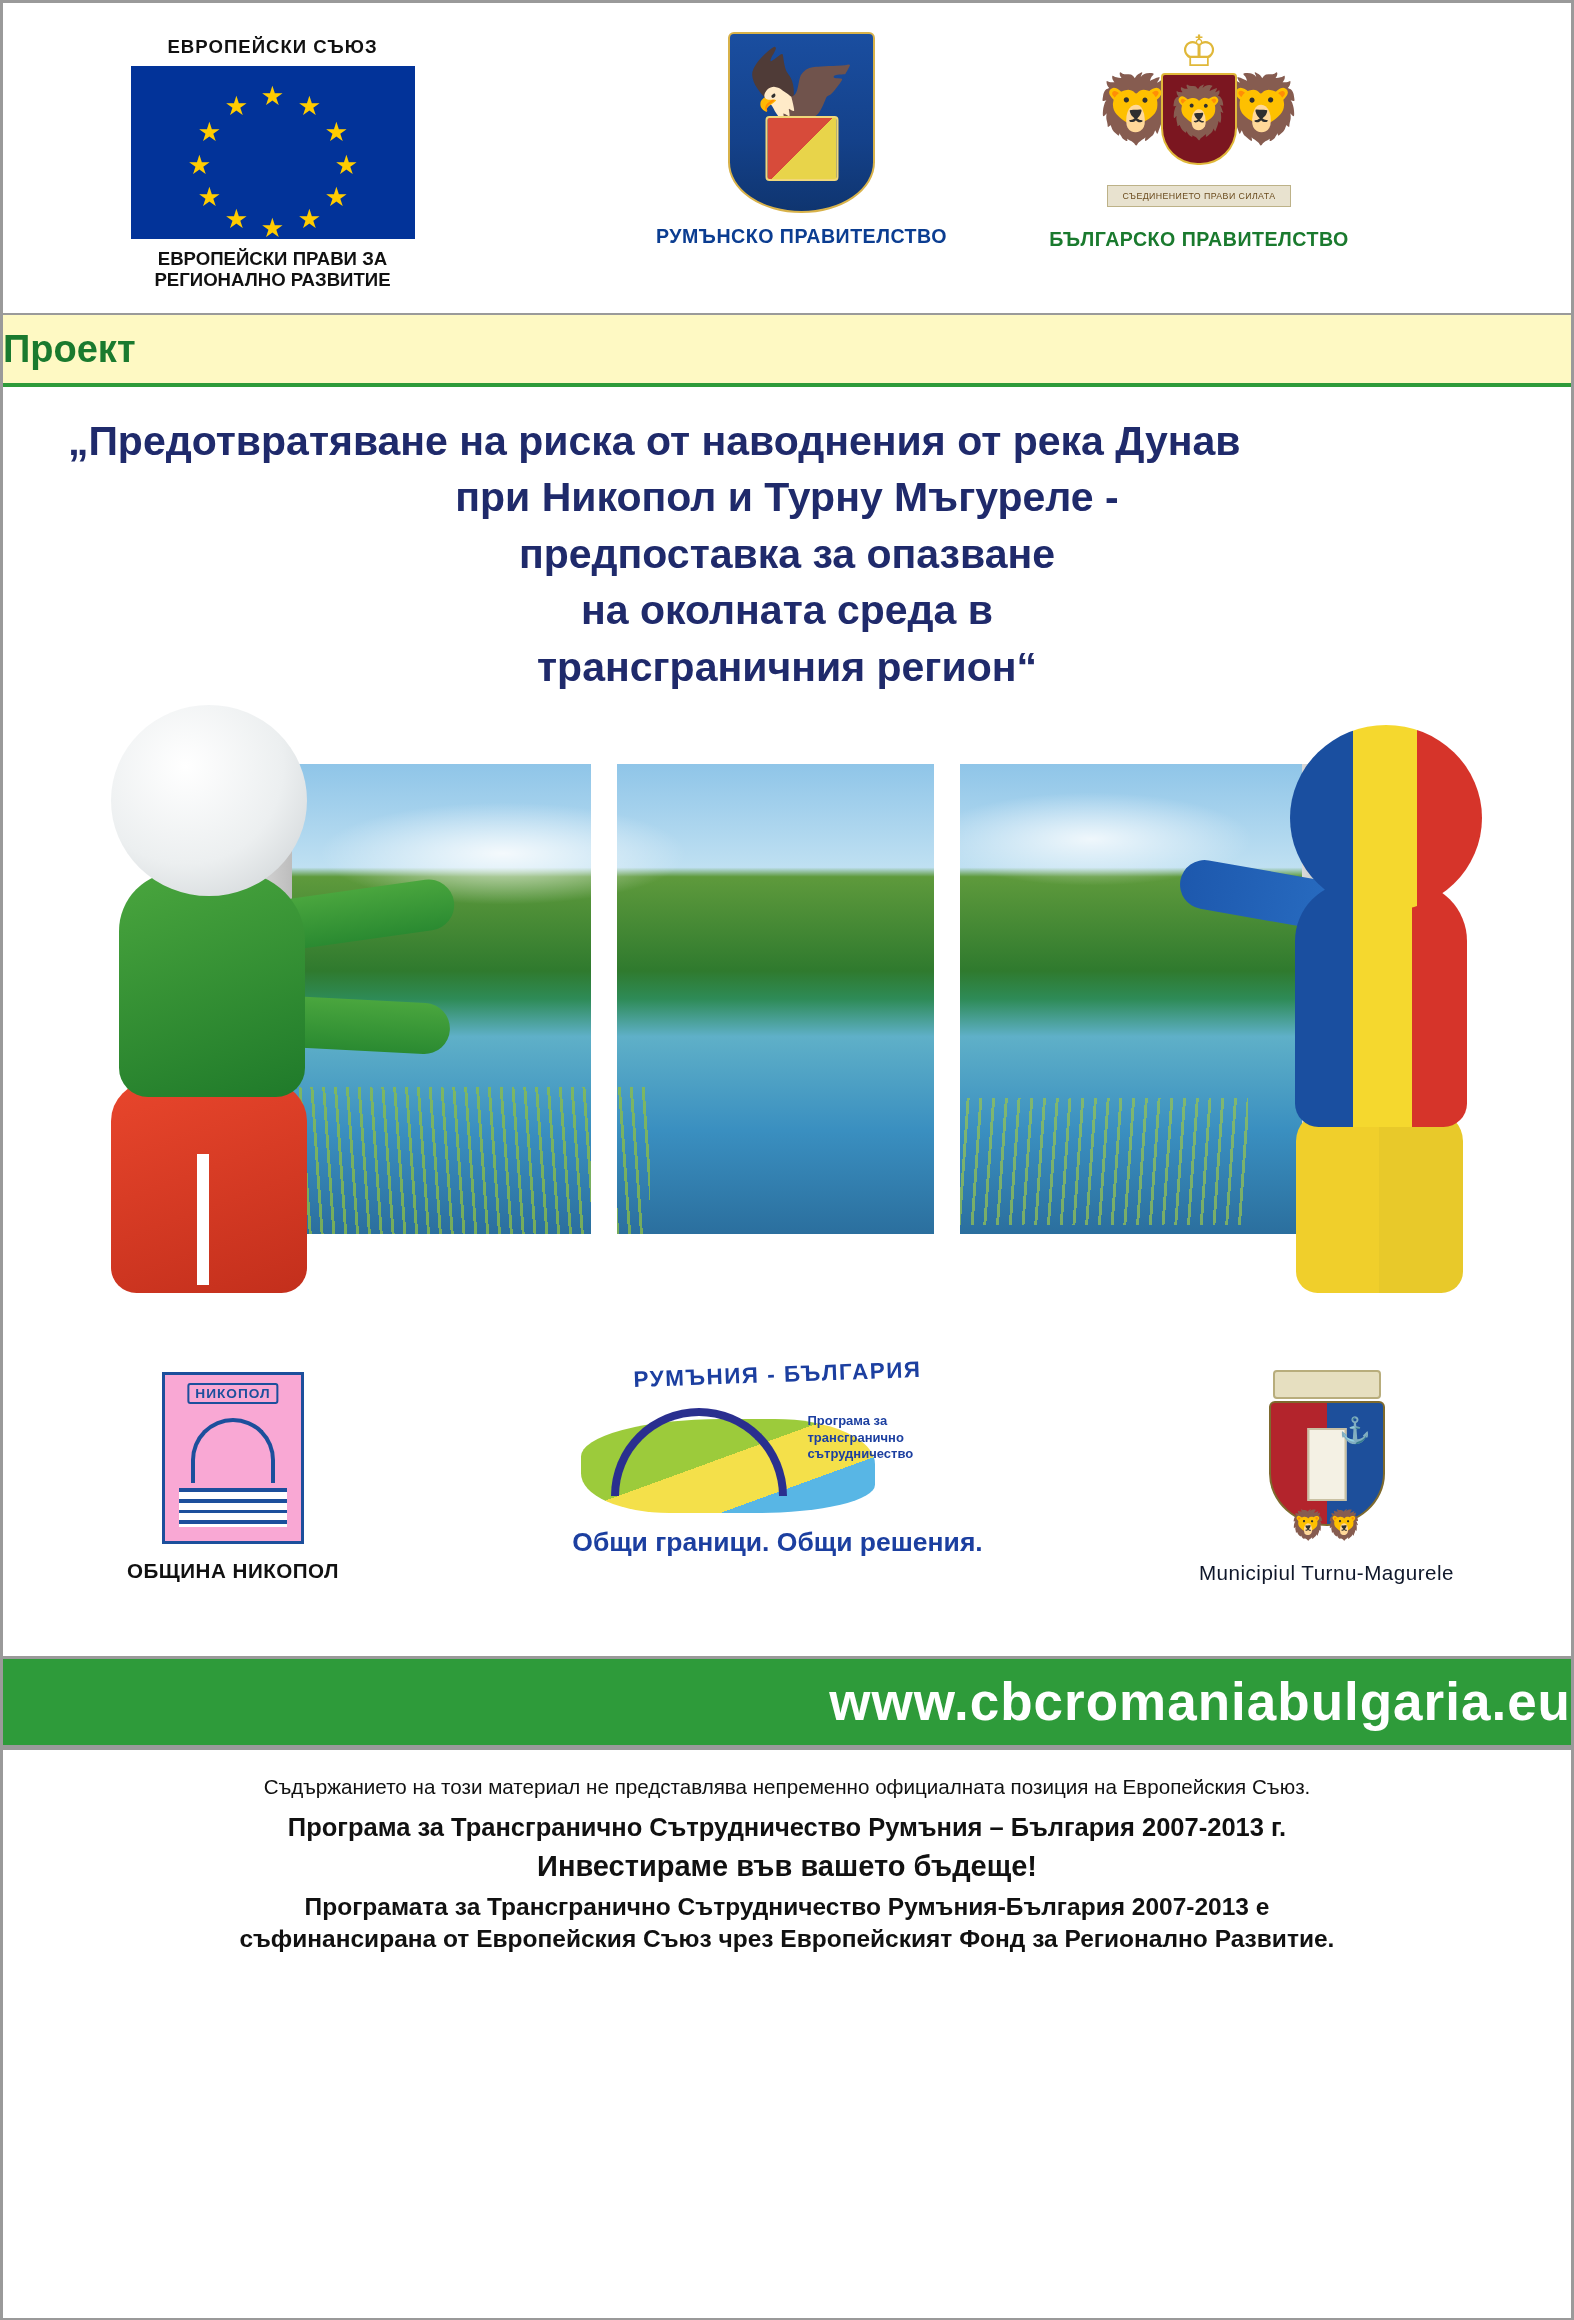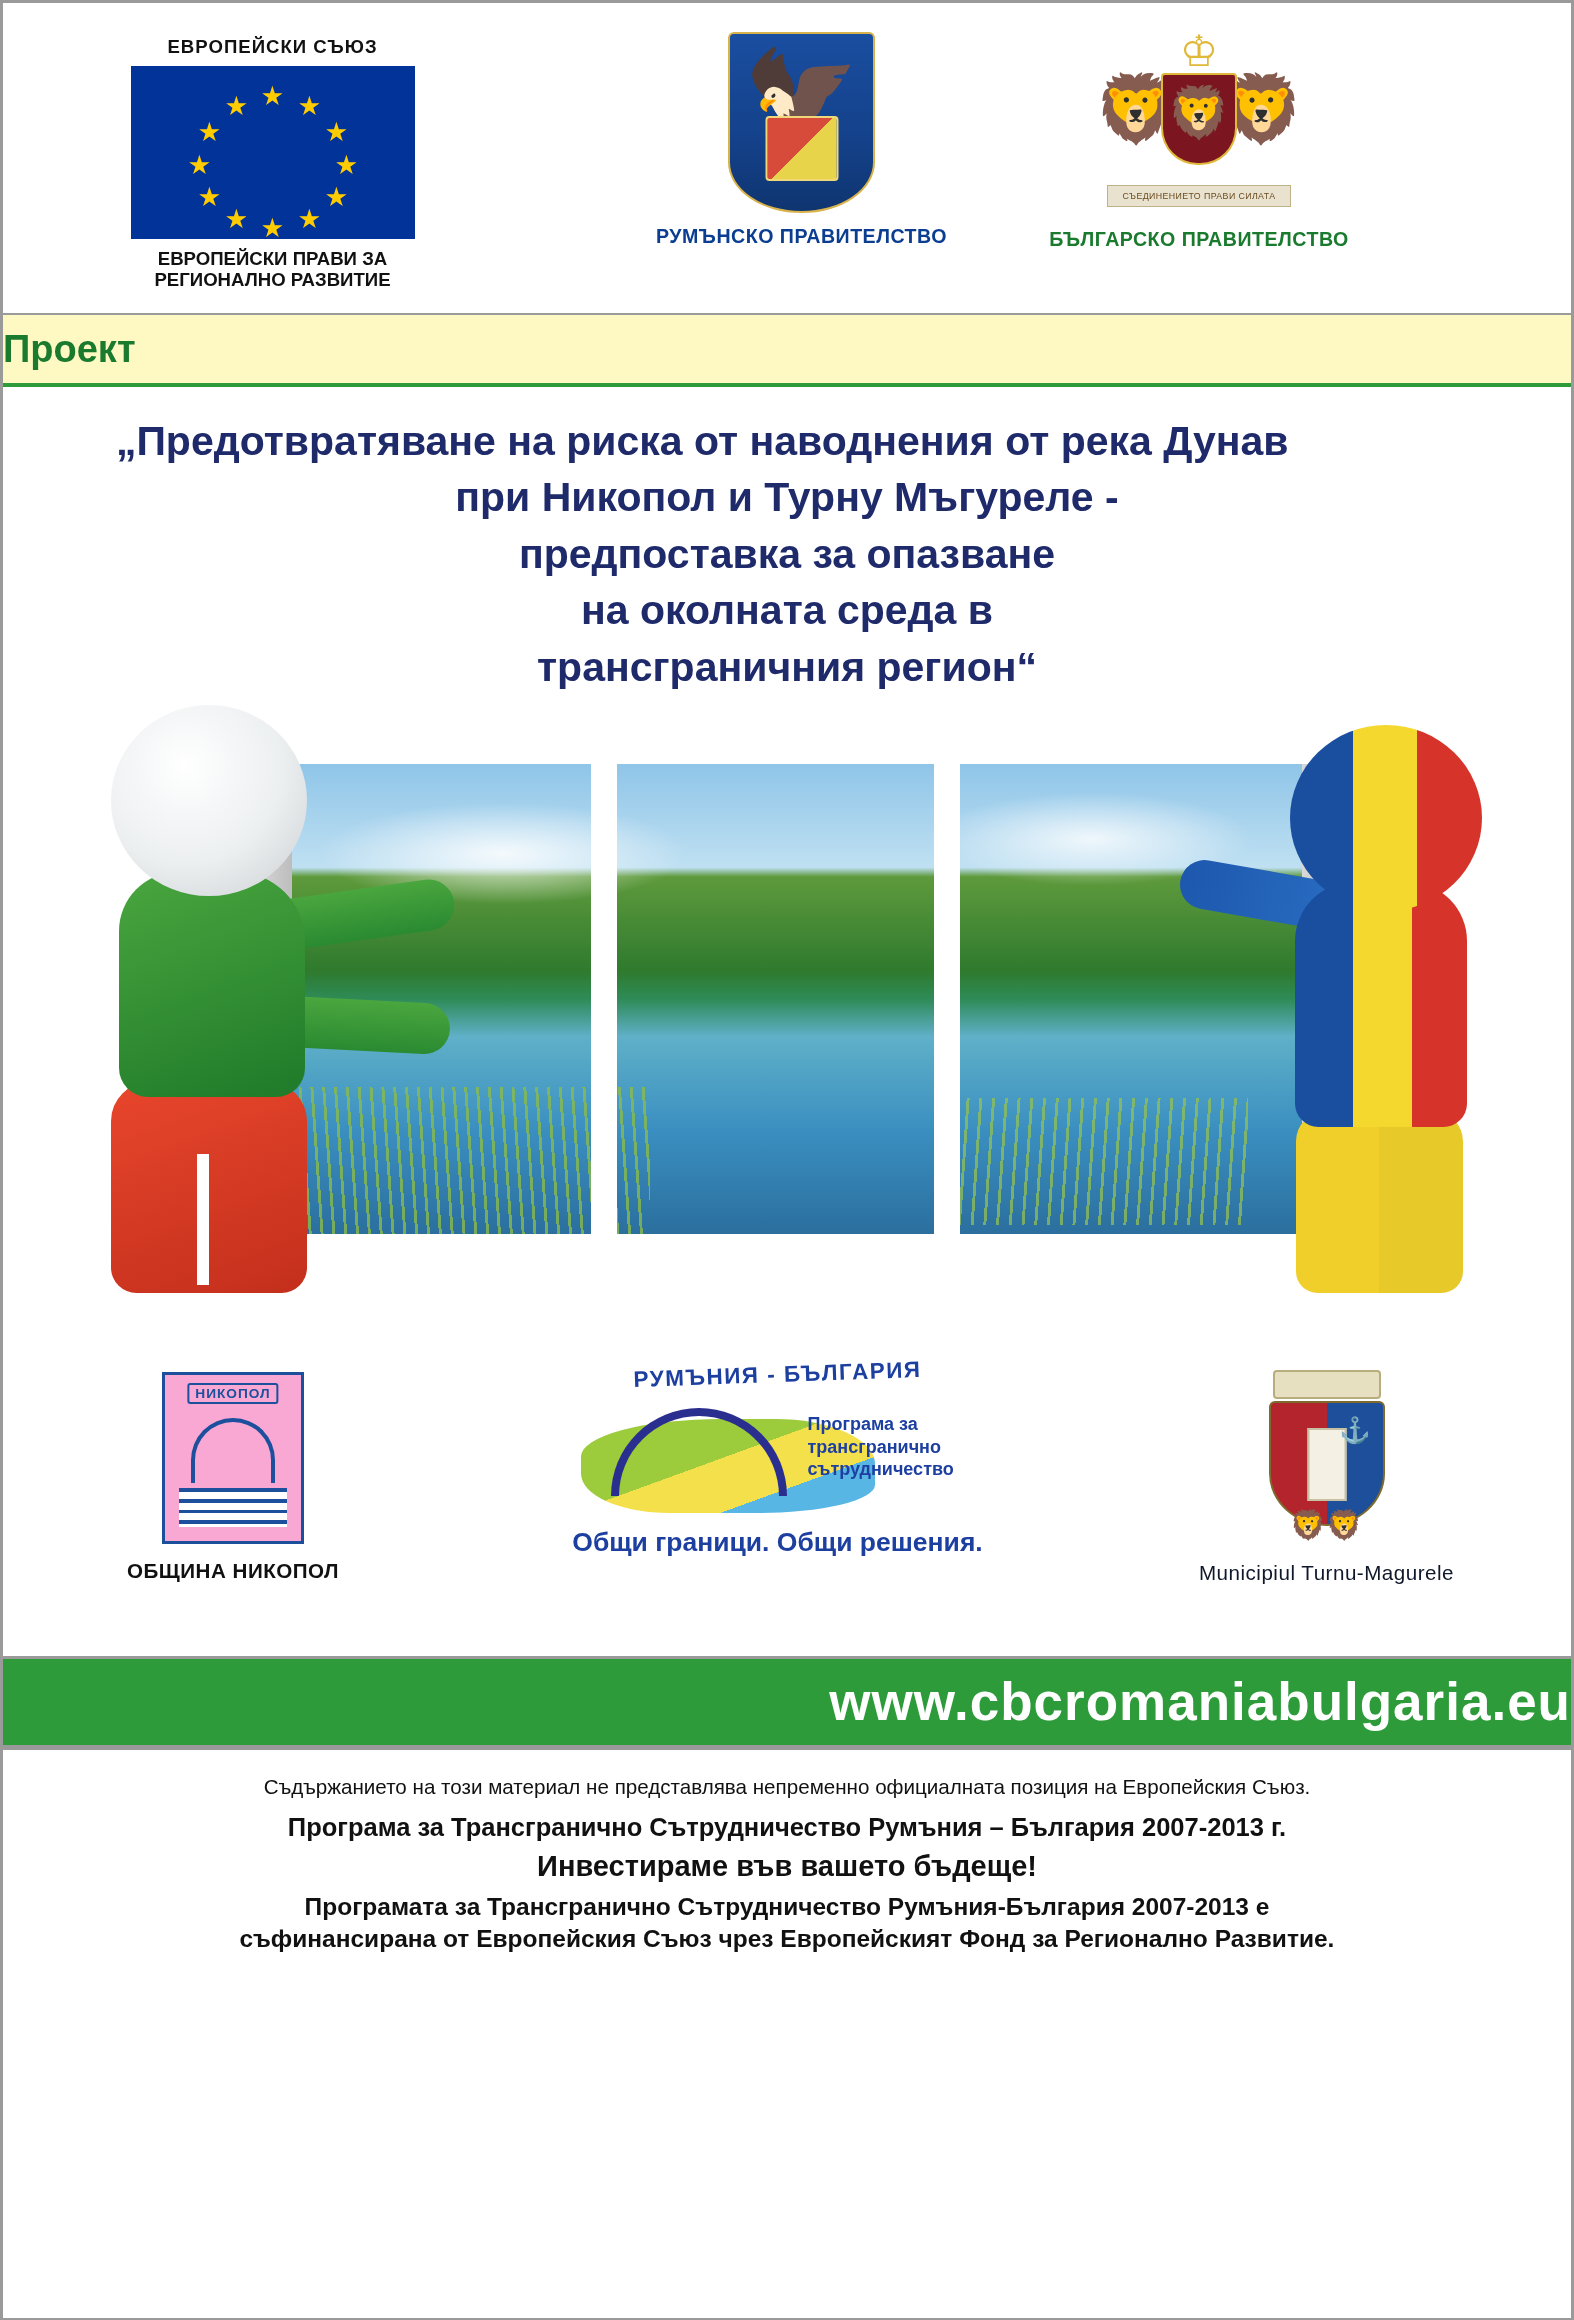--- a/index.html
+++ b/index.html
@@ -111,21 +111,21 @@
 
   
   .title {
     padding: 25.5px 59px 5.9px 59px;
     text-align: center;
     color: #1f2a6b;
     font-size: 41px;
     font-weight: bold;
     line-height: 1.38;
   }
-  .title .line1 { text-align: left; padding-left: 5.9px; margin-left: 48px; }
+  .title .line1 { text-align: left; padding-left: 5.9px; }
 
   
   .illus {
     position: relative; height: 647px; margin-top: 3.9px;
   }
   .photo-strip {
     position: absolute; left: 250px; top: 59px; width: 1088px; height: 470px;
     background:
       linear-gradient(180deg, #8fc5e8 0%, #bfe0f2 22%, #5e9a3c 24%, #2f7a2e 44%,
                       #2e8b57 50%, #5fb0c8 58%, #3a8fc0 78%, #2b6f9e 100%);
@@ -259,21 +259,21 @@
     background: linear-gradient(160deg,#9ccb3b 0 45%, #f4e04a 45% 72%, #58b6e5 72% 100%);
     border-radius: 48% 34% 40% 30% / 40% 48% 30% 42%;
   }
   .cbc-bridge {
     position: absolute; left: 39px; top: 13.7px; width: 176px; height: 88px;
     border: 8.8px solid #2a2f8f; border-bottom: none;
     border-radius: 88px 88px 0 0;
   }
   .cbc-side {
     position: absolute; right: 0px; top: 19.6px; width: 176px;
-    font-size: 18px; font-weight: bold; color: #1c3fa0; text-align: left;
+    font-size: 13px; font-weight: bold; color: #1c3fa0; text-align: left;
     line-height: 1.25;
   }
   .cbc-slogan {
     margin-top: 5.9px; font-size: 26.5px; font-weight: bold; color: #1c3fa0;
   }
 
   .turnu { right: 83px; top: 7.8px; width: 323px; }
   .tm-arms { width: 147px; height: 176px; margin: 0 auto; position: relative; }
   .tm-crown {
     position: absolute; left: 50%; top: 0; transform: translateX(-50%);

